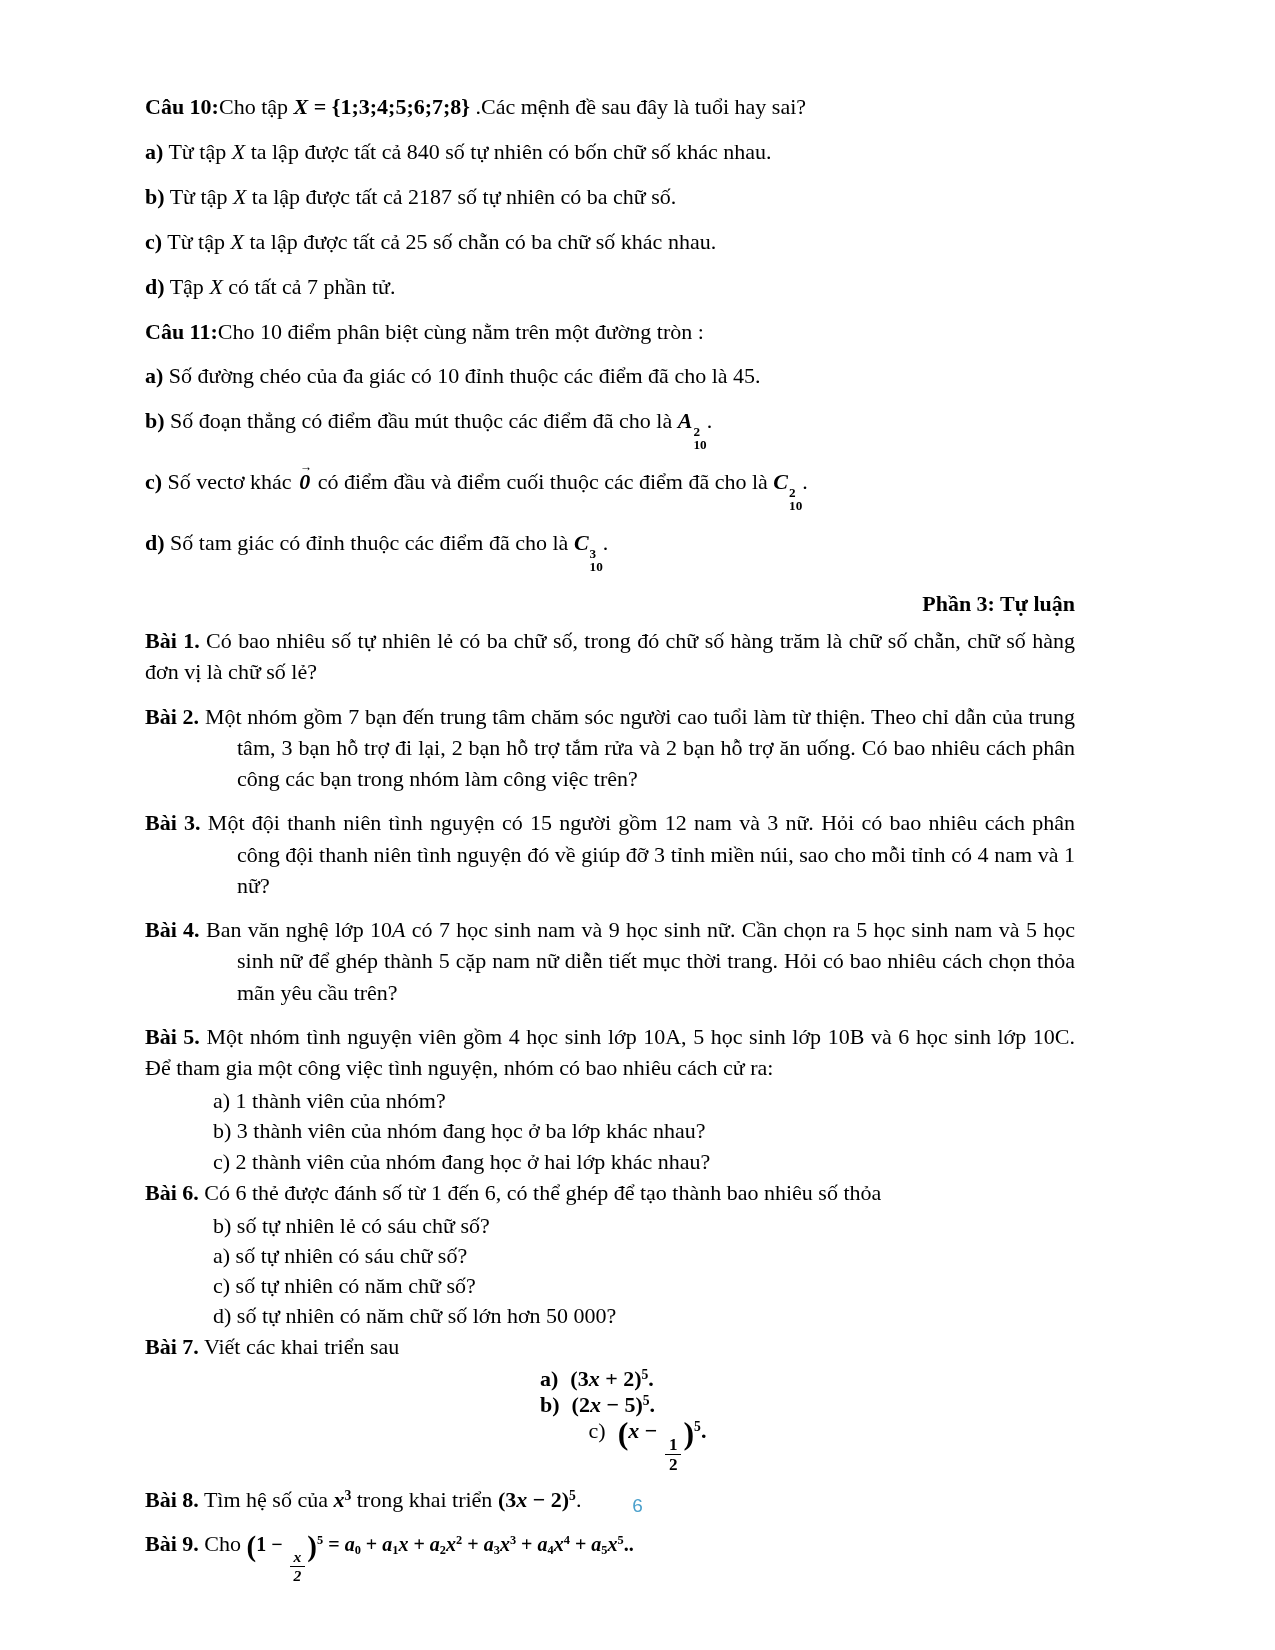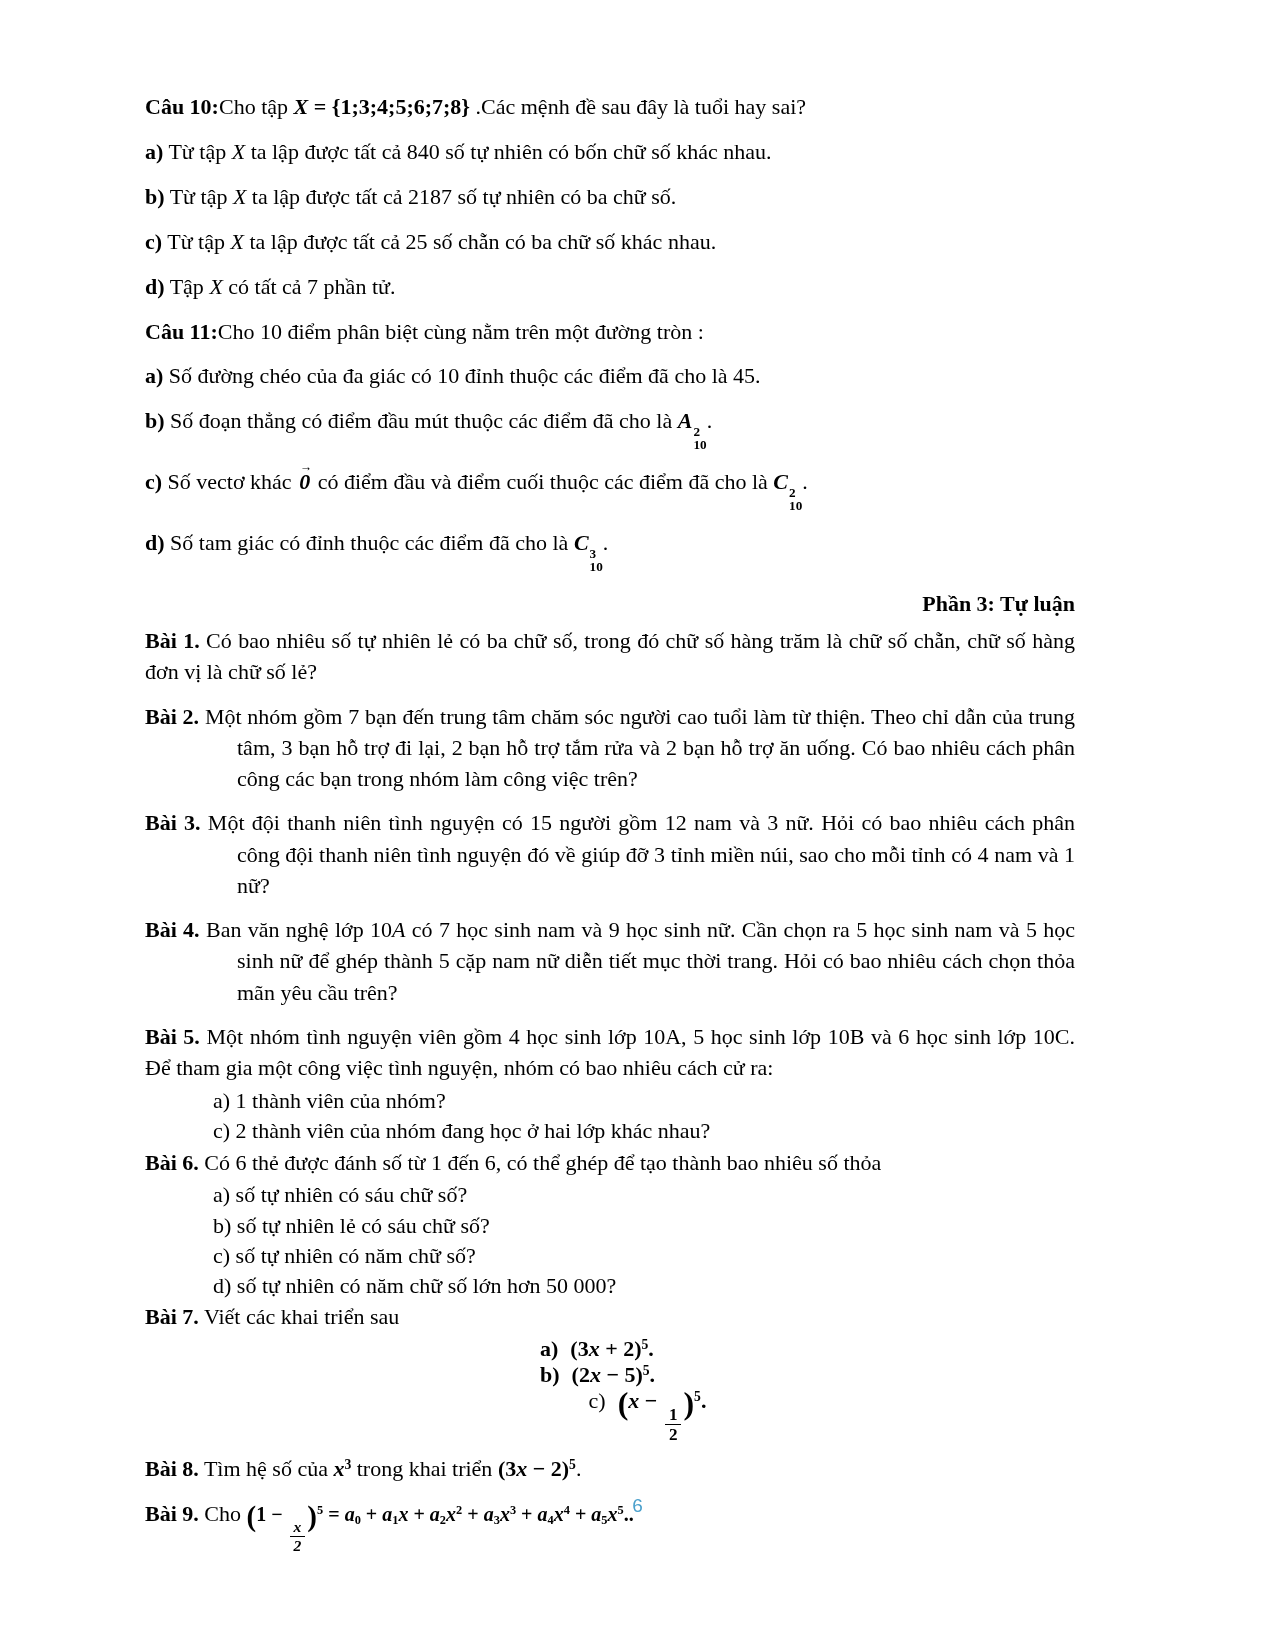--- a/index.html
+++ b/index.html
@@ -81,25 +81,26 @@
   <p class="para just"><span class="b">Bài 1.</span><span> Có bao nhiêu số tự nhiên lẻ có ba chữ số, trong đó chữ số hàng trăm là chữ số chẵn, chữ số hàng đơn vị là chữ số lẻ?</span></p>
 
   <p class="para just hang"><span class="b">Bài 2.</span><span> Một nhóm gồm 7 bạn đến trung tâm chăm sóc người cao tuổi làm từ thiện. Theo chỉ dẫn của trung tâm, 3 bạn hỗ trợ đi lại, 2 bạn hỗ trợ tắm rửa và 2 bạn hỗ trợ ăn uống. Có bao nhiêu cách phân công các bạn trong nhóm làm công việc trên?</span></p>
 
   <p class="para just hang"><span class="b">Bài 3.</span><span> Một đội thanh niên tình nguyện có 15 người gồm 12 nam và 3 nữ. Hỏi có bao nhiêu cách phân công đội thanh niên tình nguyện đó về giúp đỡ 3 tỉnh miền núi, sao cho mỗi tỉnh có 4 nam và 1 nữ?</span></p>
 
   <p class="para just hang"><span class="b">Bài 4.</span><span> Ban văn nghệ lớp 10</span><span class="mvar">A</span><span> có 7 học sinh nam và 9 học sinh nữ. Cần chọn ra 5 học sinh nam và 5 học sinh nữ để ghép thành 5 cặp nam nữ diễn tiết mục thời trang. Hỏi có bao nhiêu cách chọn thỏa mãn yêu cầu trên?</span></p>
 
   <p class="para just tight"><span class="b">Bài 5.</span><span> Một nhóm tình nguyện viên gồm 4 học sinh lớp 10A, 5 học sinh lớp 10B và 6 học sinh lớp 10C. Để tham gia một công việc tình nguyện, nhóm có bao nhiêu cách cử ra:</span></p>
   <p class="sub">a) 1 thành viên của nhóm?</p>
+  <p class="sub">b) 3 thành viên của nhóm đang học ở ba lớp khác nhau?</p>
   <p class="sub">c) 2 thành viên của nhóm đang học ở hai lớp khác nhau?</p>
 
   <p class="para tight"><span class="b">Bài 6.</span><span> Có 6 thẻ được đánh số từ 1 đến 6, có thể ghép để tạo thành bao nhiêu số thỏa</span></p>
+  <p class="sub">b) số tự nhiên lẻ có sáu chữ số?</p>
   <p class="sub">a) số tự nhiên có sáu chữ số?</p>
-  <p class="sub">b) số tự nhiên lẻ có sáu chữ số?</p>
   <p class="sub">c) số tự nhiên có năm chữ số?</p>
   <p class="sub">d) số tự nhiên có năm chữ số lớn hơn 50 000?</p>
 
   <p class="para tight"><span class="b">Bài 7.</span><span>  Viết các khai triển sau</span></p>
   <div class="expr-row">
     <span class="expr"><span class="b lab">a)</span><span class="math"><span>(3</span><span class="mvar">x</span><span> + 2)</span><sup>5</sup><span>.</span></span></span>
     <span class="expr"><span class="b lab">b)</span><span class="math"><span>(2</span><span class="mvar">x</span><span> − 5)</span><sup>5</sup><span>.</span></span></span>
     <span class="expr expr-last"><span class="lab">c)</span><span class="math"><span class="bigp">(</span><span class="mvar">x</span><span> − </span><span class="frac">
             <span class="num">1</span>
             <span class="den">2</span>

